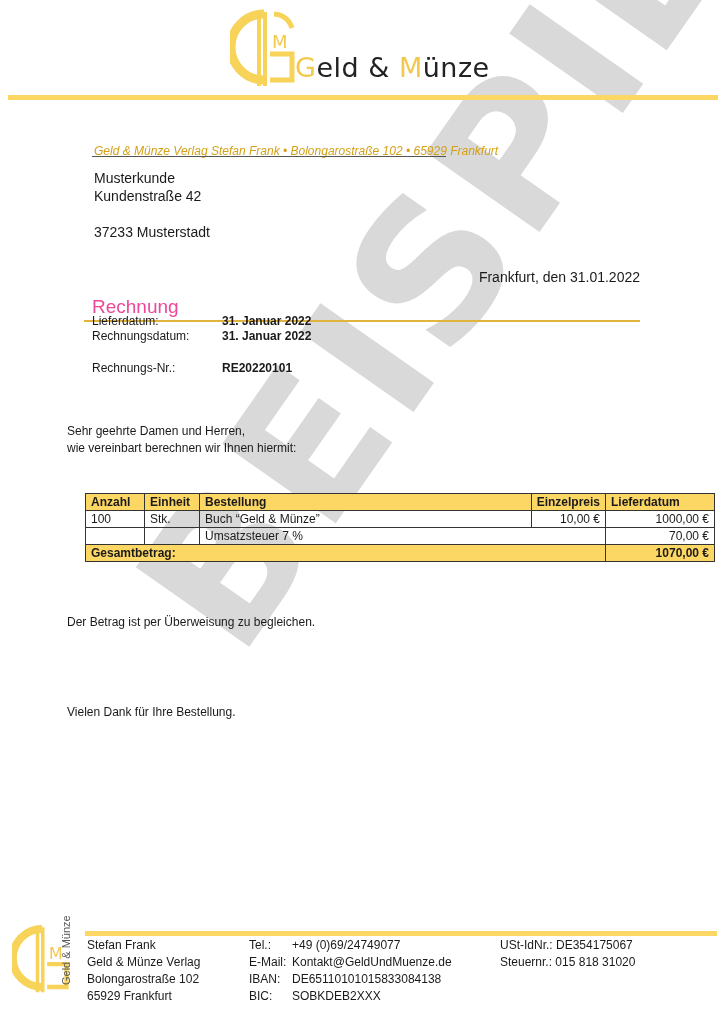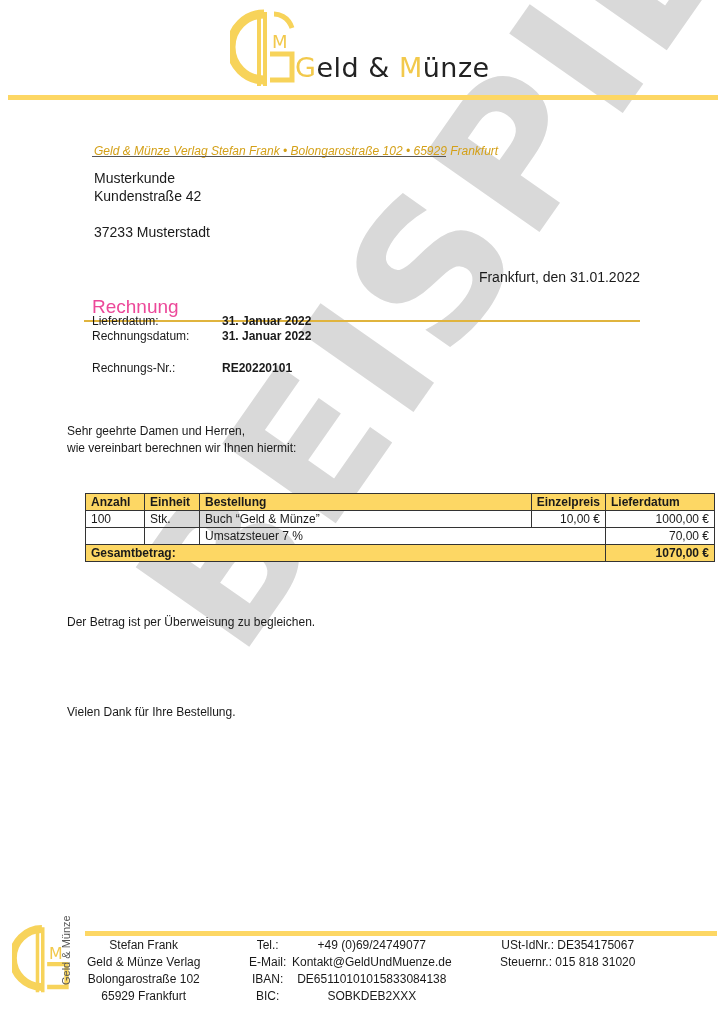--- a/index.html
+++ b/index.html
@@ -19,21 +19,21 @@
   .title-rule{position:absolute;left:84px;top:320px;width:556px;height:2px;background:#e0b43e;}
   .meta{position:absolute;left:92px;font-size:12px;}
   .meta .val{position:absolute;left:130px;white-space:nowrap;font-weight:bold;}
   .p{position:absolute;left:67px;font-size:12px;}
   table.inv{position:absolute;left:85px;top:493px;width:630px;border-collapse:collapse;font-size:12px;}
   table.inv td, table.inv th{border:1px solid #333;padding:1px 5px;height:14px;line-height:14px;}
   table.inv th{background:#fdd764;font-weight:bold;text-align:left;}
   table.inv tr.total td{background:#fdd764;font-weight:bold;}
   .r{text-align:right;}
   .footer-rule{position:absolute;left:85px;top:931px;width:632px;height:5px;background:#fdd764;}
-  .f{position:absolute;font-size:12px;line-height:17px;text-align:center;}
+  .f{position:absolute;font-size:12px;line-height:17px;}
 </style>
 </head>
 <body>
 
 <div class="watermark">BEISPIEL</div>
 
 <div class="content">
 
   <svg class="logo-mark" style="left:230px;top:8px" width="66" height="78" viewBox="0 0 66 78">
     <path d="M34 6 A32 32 0 1 0 34 72" fill="none" stroke="#f7d35a" stroke-width="9"></path>

